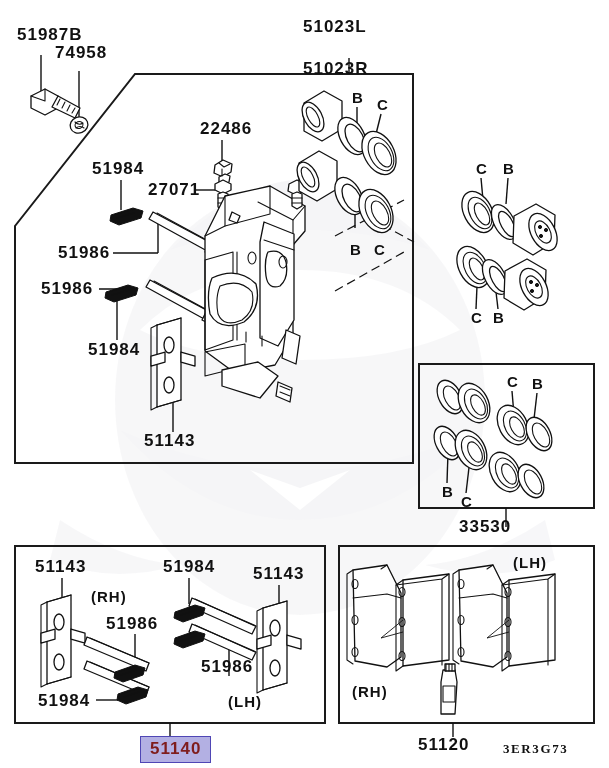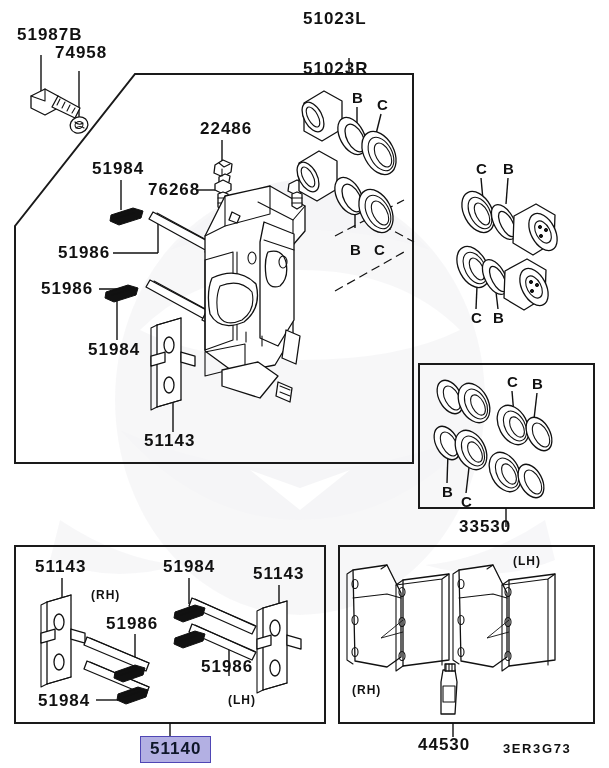--- a/index.html
+++ b/index.html
@@ -4,26 +4,26 @@
 <style>
   html,body{margin:0;padding:0;background:#fff;}
   body{width:609px;height:768px;position:relative;overflow:hidden;
        font-family:"Liberation Sans","DejaVu Sans",sans-serif;}
   #sheet{position:absolute;inset:0;width:609px;height:768px;background:#ffffff;}
   .wm{position:absolute;inset:0;pointer-events:none;opacity:.55;}
   .lbl{position:absolute;font-weight:700;color:#111;white-space:nowrap;
        letter-spacing:.5px;line-height:1;}
   .num{font-size:17px;letter-spacing:1px;}
   .mini{font-size:15px;font-weight:700;}
-  .side{font-size:12px;font-weight:700;letter-spacing:1px;}
+  .side{font-size:15px;font-weight:700;letter-spacing:1px;}
   .code{font-size:13px;font-weight:700;letter-spacing:1.6px;
-        font-family:Liberation Sans, sans-serif;}
+        font-family:Liberation Serif, serif;}
   .hl{position:absolute;background:#b3b0e3;border:1.5px solid #4f46b5;
       padding:2px 9px 3px 9px;font-size:17px;font-weight:700;letter-spacing:1px;
-      color:#0f172a;line-height:1.15;}
+      color:#7f1d1d;line-height:1.15;}
   svg{position:absolute;left:0;top:0;overflow:visible;}
   .ln{stroke:#111;stroke-width:1.4;fill:none;}
   .bx{stroke:#1a1a1a;stroke-width:2;fill:none;}
   .art{stroke:#111;stroke-width:1.3;fill:#fff;stroke-linejoin:round;stroke-linecap:round;}
   .artx{stroke:#111;stroke-width:1.1;fill:none;stroke-linejoin:round;stroke-linecap:round;}
   .solid{fill:#111;stroke:#111;stroke-width:1;}
   .dash{stroke:#111;stroke-width:1.2;fill:none;stroke-dasharray:9 5;}
   .thin{stroke:#111;stroke-width:.9;fill:none;}
 </style>
 </head>
@@ -338,25 +338,25 @@
       <path class="art" d="M441 682 l2 -12 l12 0 l2 12 l-2 32 l-14 0z"></path>
       <path class="art" d="M445 664 l10 0 l0 7 l-10 0z"></path>
       <path class="artx" d="M446 664 l0 7 M449 664 l0 7 M452 664 l0 7"></path>
       <path class="artx" d="M443 686 l12 0 l0 16 l-12 0z"></path>
     </g>
   </svg>
 
   <div class="lbl num" style="left:17px;top:26px">51987B</div>
   <div class="lbl num" style="left:55px;top:44px">74958</div>
 
-  <div class="lbl num" style="left:303px;top:10px">51023L</div>
+  <div class="lbl num" style="left:303px;top:18px">51023L</div>
   <div class="lbl num" style="left:303px;top:60px">51023R</div>
 
   <div class="lbl num" style="left:200px;top:120px">22486</div>
-  <div class="lbl num" style="left:148px;top:181px">76268</div>
+  <div class="lbl num" style="left:148px;top:181px">27071</div>
 
   <div class="lbl num" style="left:92px;top:160px">51984</div>
   <div class="lbl num" style="left:58px;top:244px">51986</div>
   <div class="lbl num" style="left:41px;top:280px">51986</div>
   <div class="lbl num" style="left:88px;top:341px">51984</div>
   <div class="lbl num" style="left:144px;top:432px">51143</div>
 
   <div class="lbl mini" style="left:352px;top:90px">B</div>
   <div class="lbl mini" style="left:377px;top:97px">C</div>
   <div class="lbl mini" style="left:350px;top:242px">B</div>
@@ -376,19 +376,19 @@
   <div class="lbl num" style="left:163px;top:558px">51984</div>
   <div class="lbl num" style="left:253px;top:565px">51143</div>
   <div class="lbl num" style="left:106px;top:615px">51986</div>
   <div class="lbl num" style="left:201px;top:658px">51986</div>
   <div class="lbl num" style="left:38px;top:692px">51984</div>
   <div class="lbl side" style="left:91px;top:589px">(RH)</div>
   <div class="lbl side" style="left:228px;top:694px">(LH)</div>
 
   <div class="lbl side" style="left:513px;top:555px">(LH)</div>
   <div class="lbl side" style="left:352px;top:684px">(RH)</div>
-  <div class="lbl num" style="left:418px;top:736px">44530</div>
+  <div class="lbl num" style="left:418px;top:736px">51120</div>
 
   <div class="lbl code" style="left:503px;top:742px">3ER3G73</div>
 
   <div class="hl" style="left:140px;top:736px">51140</div>
 
 </div>
 
 </body></html>

